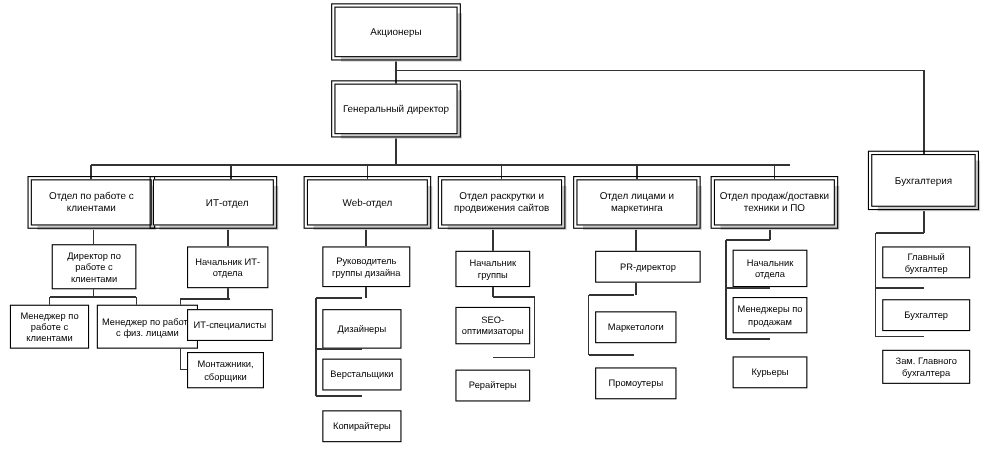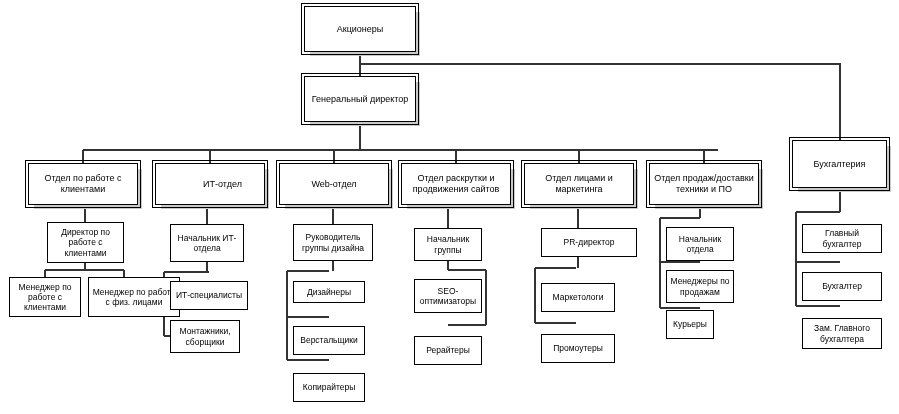--- a/index.html
+++ b/index.html
@@ -84,21 +84,21 @@
   <div class="node lv-top" style="left: 304px; top: 76px; width: 112px; height: 46px;">
       <span>Генеральный директор</span>
     </div>
   <div class="node lv-top" style="left: 792px; top: 140px; width: 95px; height: 48px;">
       <span>Бухгалтерия</span>
     </div>
 
   <div class="node lv-dept" style="left: 28px; top: 163px; width: 110px; height: 42px;">
       <span>Отдел по работе с клиентами</span>
     </div>
-  <div class="node lv-dept" style="left: 155px; top: 163px; width: 110px; height: 42px; padding-left: 25px;">
+  <div class="node lv-dept" style="left: 139px; top: 163px; width: 110px; height: 42px; padding-left: 25px;">
       <span>ИТ-отдел</span>
     </div>
   <div class="node lv-dept" style="left: 279px; top: 163px; width: 110px; height: 42px;">
       <span>Web-отдел</span>
     </div>
   <div class="node lv-dept" style="left: 401px; top: 163px; width: 110px; height: 42px;">
       <span>Отдел раскрутки и продвижения сайтов</span>
     </div>
   <div class="node lv-dept" style="left: 524px; top: 163px; width: 110px; height: 42px;">
       <span>Отдел лицами и маркетинга</span>
@@ -123,21 +123,21 @@
   <div class="node lv-leaf" style="left: 170px; top: 281px; width: 78px; height: 29px;">
       <span>ИТ-специалисты</span>
     </div>
   <div class="node lv-leaf" style="left: 170px; top: 320px; width: 70px; height: 33px;">
       <span>Монтажники, сборщики</span>
     </div>
 
   <div class="node lv-leaf" style="left: 293px; top: 224px; width: 80px; height: 37px;">
       <span>Руководитель группы дизайна</span>
     </div>
-  <div class="node lv-leaf" style="left: 293px; top: 281px; width: 72px; height: 22px;">
+  <div class="node lv-leaf" style="left: 293px; top: 281px; width: 72px; height: 36px;">
       <span>Дизайнеры</span>
     </div>
   <div class="node lv-leaf" style="left: 293px; top: 326px; width: 72px; height: 29px;">
       <span>Верстальщики</span>
     </div>
   <div class="node lv-leaf" style="left: 293px; top: 373px; width: 72px; height: 29px;">
       <span>Копирайтеры</span>
     </div>
 
   <div class="node lv-leaf" style="left: 414px; top: 228px; width: 68px; height: 33px;">
@@ -159,21 +159,21 @@
   <div class="node lv-leaf" style="left: 541px; top: 334px; width: 74px; height: 29px;">
       <span>Промоутеры</span>
     </div>
 
   <div class="node lv-leaf" style="left: 666px; top: 227px; width: 68px; height: 34px;">
       <span>Начальник отдела</span>
     </div>
   <div class="node lv-leaf" style="left: 666px; top: 270px; width: 68px; height: 33px;">
       <span>Менеджеры по продажам</span>
     </div>
-  <div class="node lv-leaf" style="left: 666px; top: 310px; width: 48px; height: 29px;">
+  <div class="node lv-leaf" style="left: 666px; top: 324px; width: 68px; height: 29px;">
       <span>Курьеры</span>
     </div>
 
   <div class="node lv-leaf" style="left: 802px; top: 224px; width: 80px; height: 29px;">
       <span>Главный бухгалтер</span>
     </div>
   <div class="node lv-leaf" style="left: 802px; top: 272px; width: 80px; height: 29px;">
       <span>Бухгалтер</span>
     </div>
   <div class="node lv-leaf" style="left: 802px; top: 318px; width: 80px; height: 31px;">

